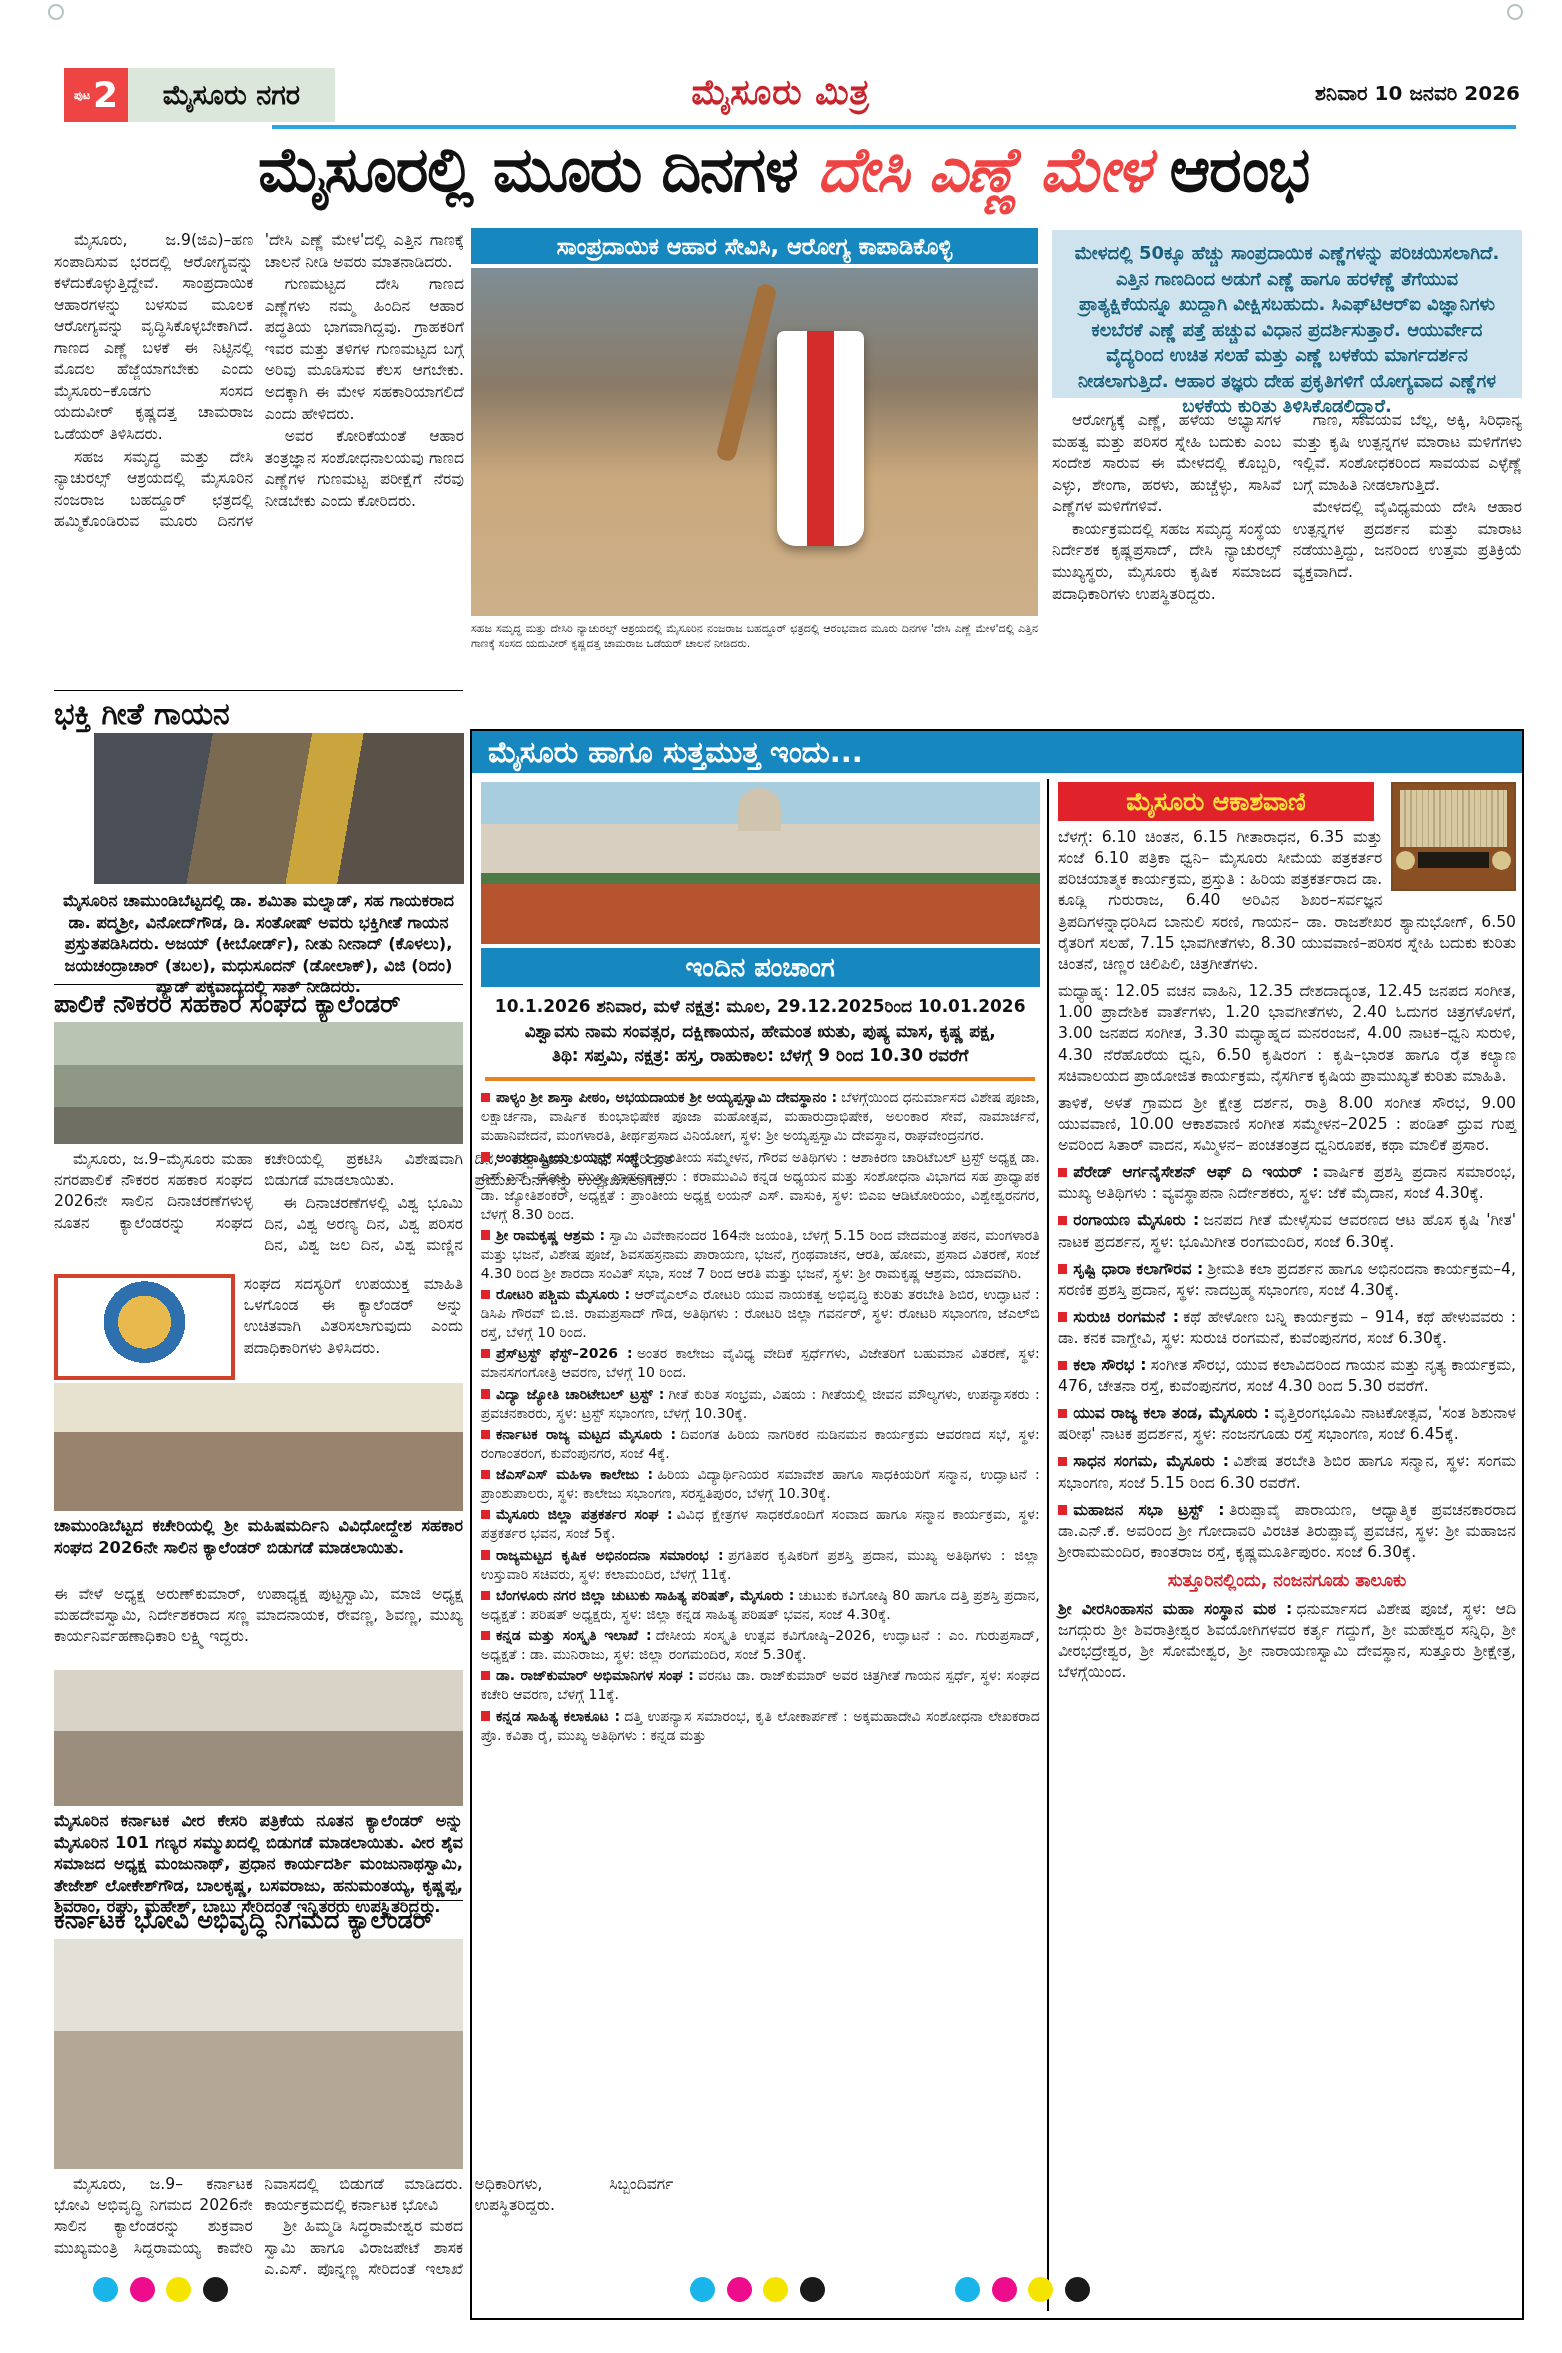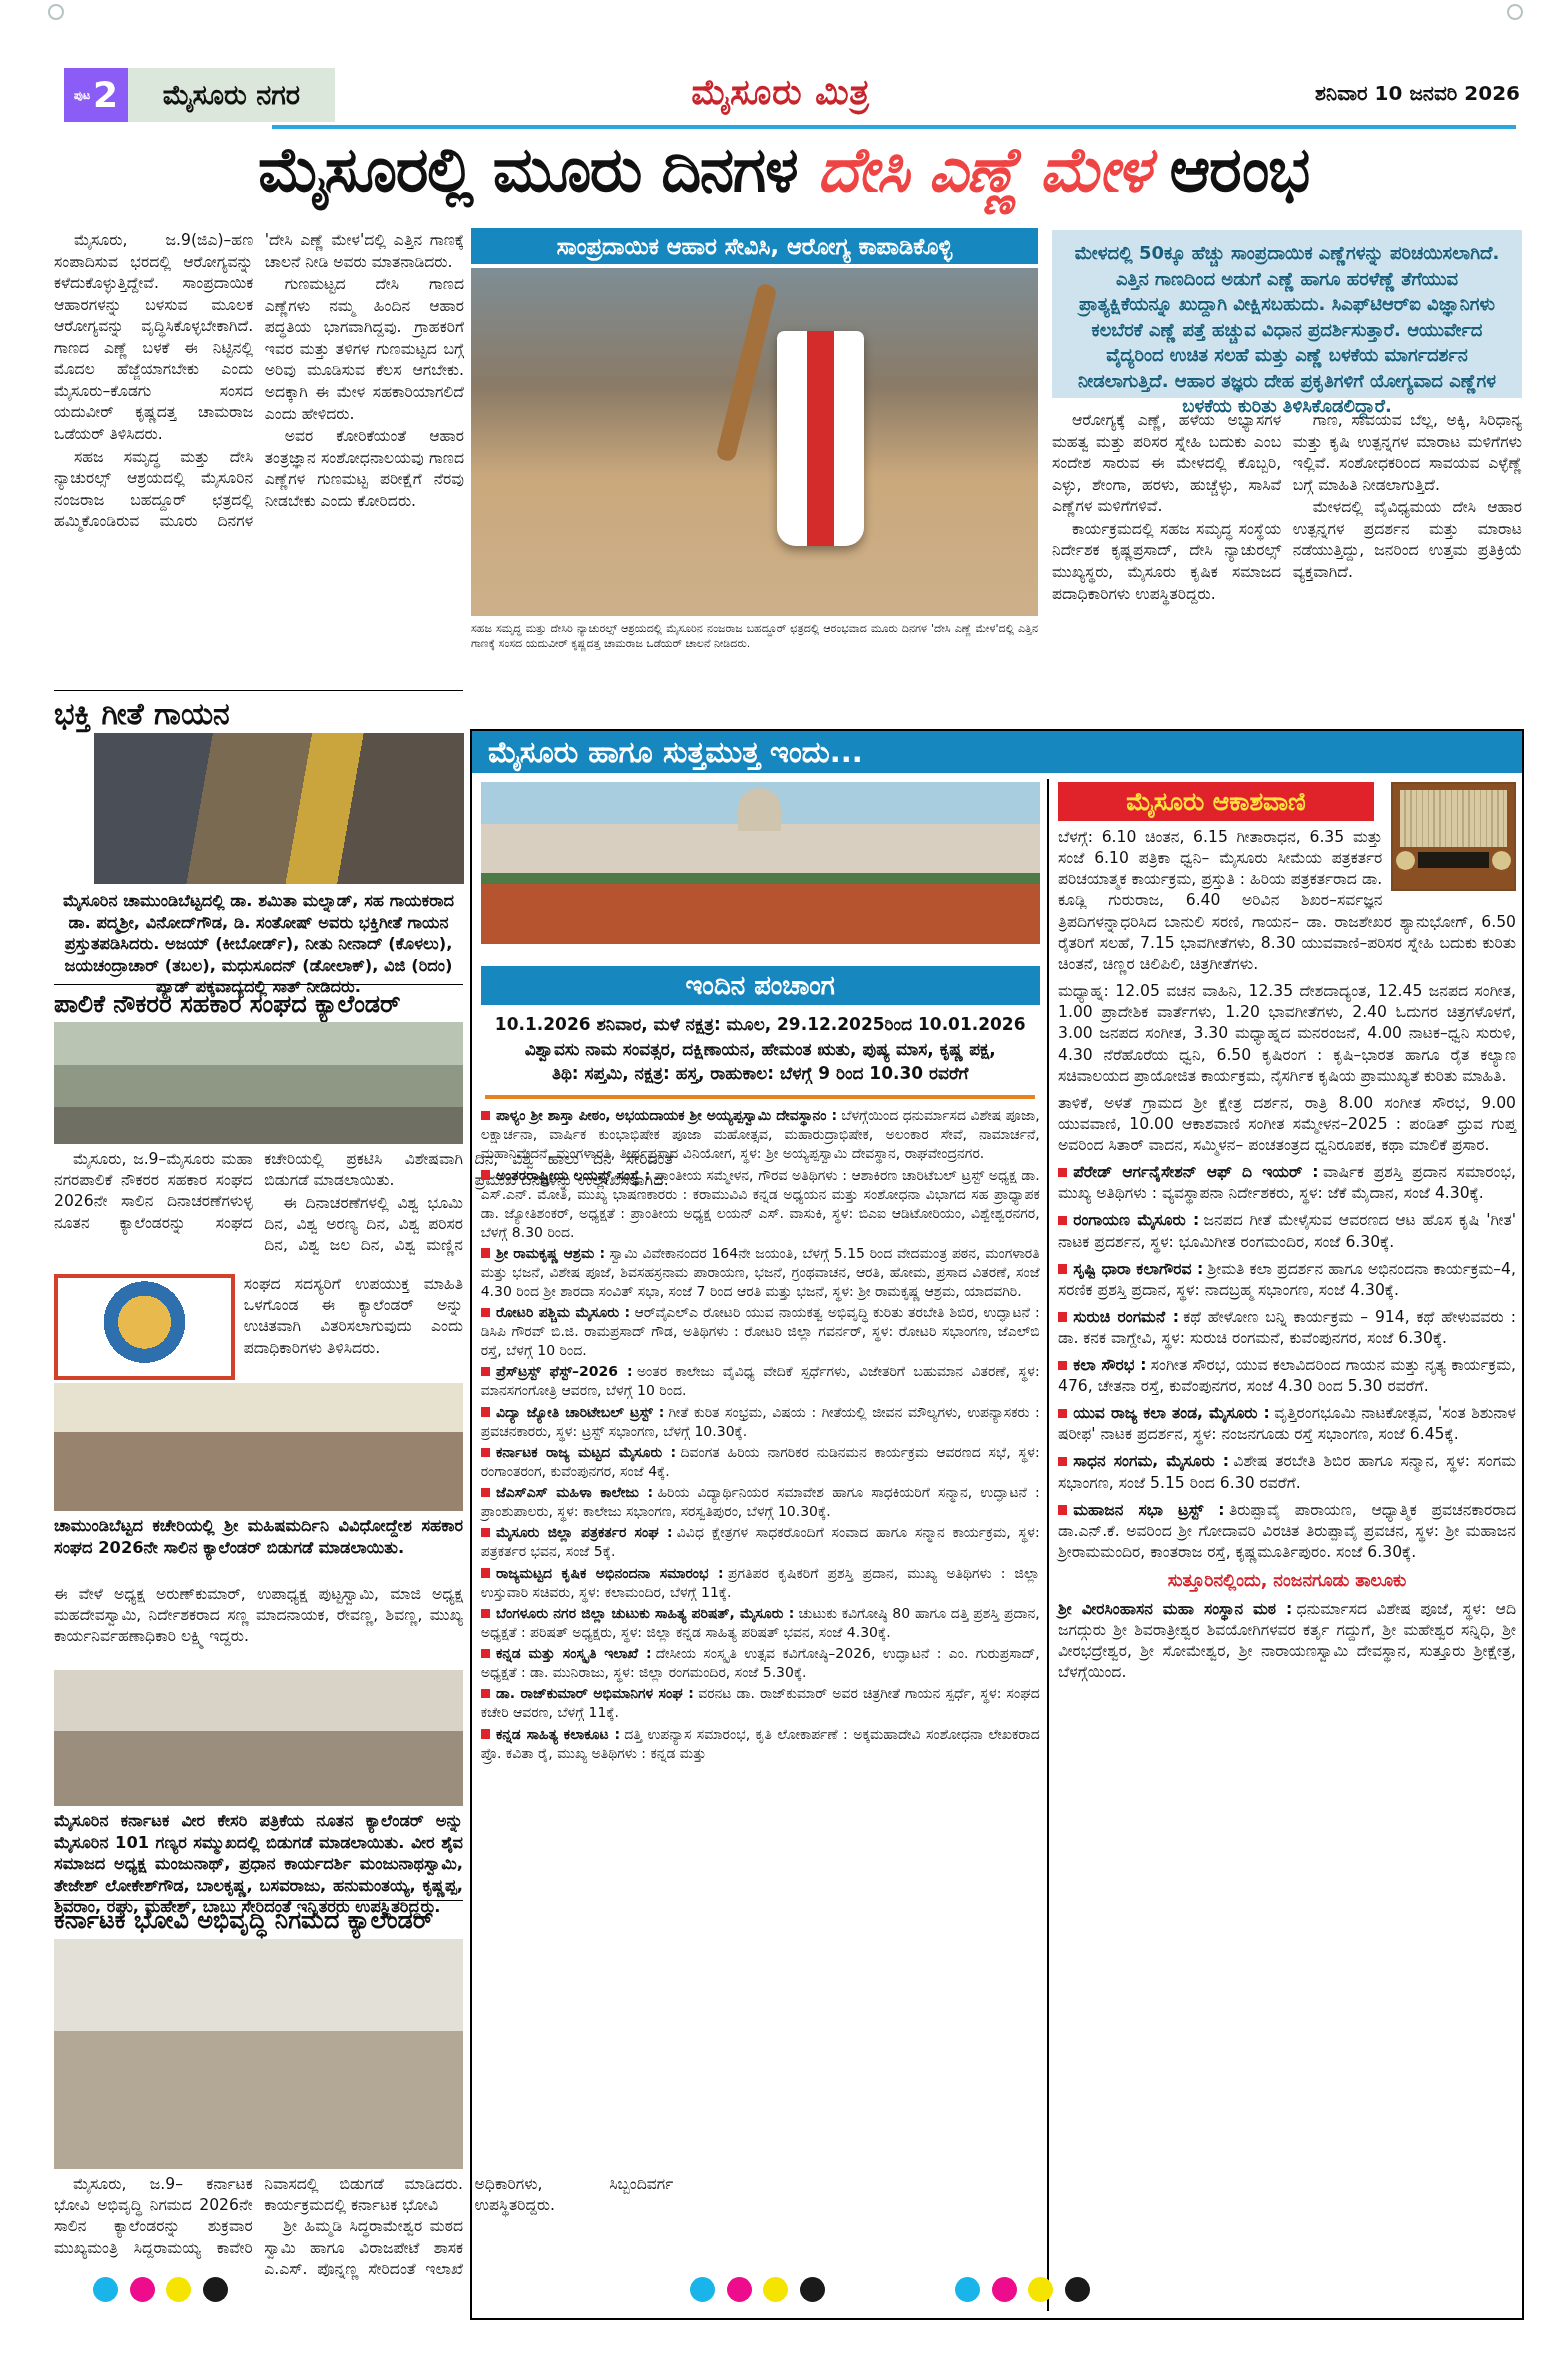--- a/index.html
+++ b/index.html
@@ -3,21 +3,21 @@
 <meta charset="utf-8">
 <style>
   html,body{margin:0;padding:0;background:#e9e9e9;}
   .page{position:relative;width:1562px;height:2354px;background:#ffffff;overflow:hidden;
         font-family:"DejaVu Sans","Liberation Sans",sans-serif;color:#111;}
   .abs{position:absolute;}
   .jus{text-align:justify;}
   
   .regmark{width:11.6px;height:11.6px;border-radius:50%;border:2.2px solid #9aa;opacity:.7;}
   .hdr-left{left:64px;top:68px;height:54px;display:flex;}
-  .pg-red{width:64px;background:#8b5cf6;color:#fff;display:flex;align-items:center;justify-content:center;gap:2.9px;}
+  .pg-red{width:64px;background:#ef4444;color:#fff;display:flex;align-items:center;justify-content:center;gap:2.9px;}
   .pg-red .lbl{font-size:11px;font-weight:bold;}
   .pg-red .num{font-size:36px;font-weight:bold;line-height:1;}
   .sec-green{width:207px;background:#dbe7db;color:#111;font-size:27px;font-weight:bold;
              display:flex;align-items:center;justify-content:center;}
   .masthead{left:0;right:0;top:72px;text-align:center;font-size:35px;font-weight:bold;color:#c8242c;
             letter-spacing:0.7px;transform:skewX(-4deg);}
   .dateline{right:42px;top:81px;font-size:20px;font-weight:bold;}
   .blue-rule{left:272px;right:46px;top:125px;height:4.3px;background:#2aa7df;}
   
   .headline{left:46px;right:41px;top:136px;font-size:62px;font-weight:bold;text-align:center;
@@ -59,21 +59,21 @@
   .two-col{column-count:2;column-gap:11.6px;font-size:15.6px;line-height:1.36;}
   .one-col{font-size:15.6px;line-height:1.36;}
   
   .bigbox{left:470px;top:729px;width:1054px;height:1591px;border:2.9px solid #000;box-sizing:border-box;}
   .box-band{height:42px;background:#1787c0;color:#fff;font-size:29px;font-weight:bold;
             line-height:42px;padding-left:16px;}
   .box-left{left:8.7px;top:51px;width:559px;}
   .palace{width:559px;height:162px;
      background:linear-gradient(#a8cdde 0 26%,#d8cfc0 26% 56%,#4e7a46 56% 63%,#b5542f 63% 100%);}
   .palace .dome{position:absolute;left:46%;top:4%;width:43px;height:43px;border-radius:50% 50% 0 0;background:#cfc4ae;}
-  .panch-band{margin-top:22px;height:39px;background:#1787c0;color:#fff;font-size:26px;
+  .panch-band{margin-top:4px;height:39px;background:#1787c0;color:#fff;font-size:26px;
               font-weight:bold;text-align:center;line-height:39px;}
   .panch-text{margin-top:7.2px;text-align:center;font-weight:bold;font-size:17px;line-height:1.45;}
   .orange-rule{height:4.3px;background:#e8821e;margin:8.7px 4.3px 7.2px 4.3px;}
   .events{font-size:14px;line-height:1.36;}
   .ev{margin:0 0 2.2px 0;}
   .sq{display:inline-block;width:9.4px;height:9.4px;background:#e0232a;margin-right:5.8px;}
   .ev b{margin-right:4.3px;}
   .vdiv{left:575px;top:48px;bottom:7.2px;width:2.2px;background:#000;}
   .box-right{left:586px;top:51px;width:458px;font-size:15.6px;line-height:1.36;}
   .radio{float:right;width:125px;height:109px;margin:0 0 5.8px 8.7px;border:2.9px solid #7a4a22;

